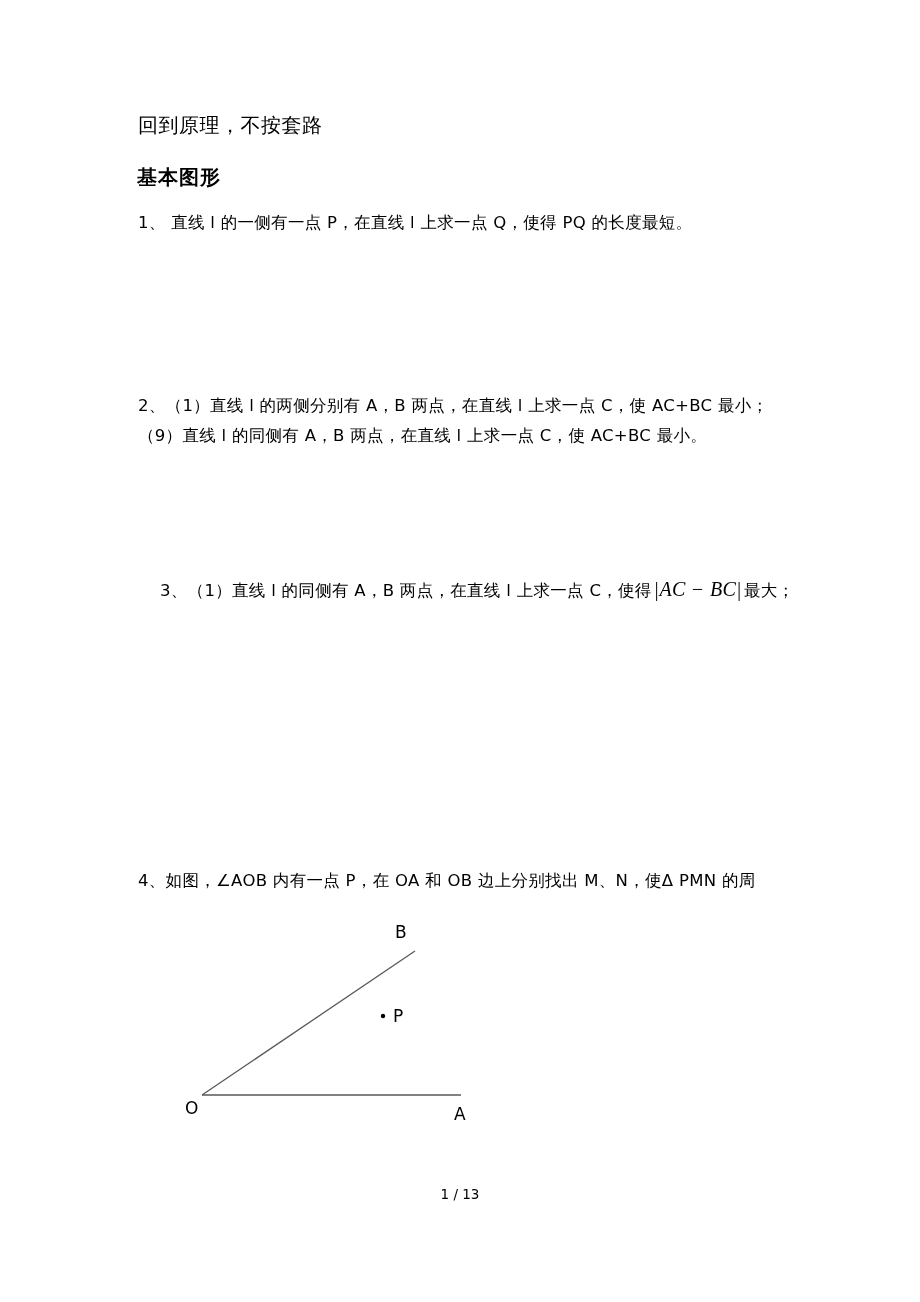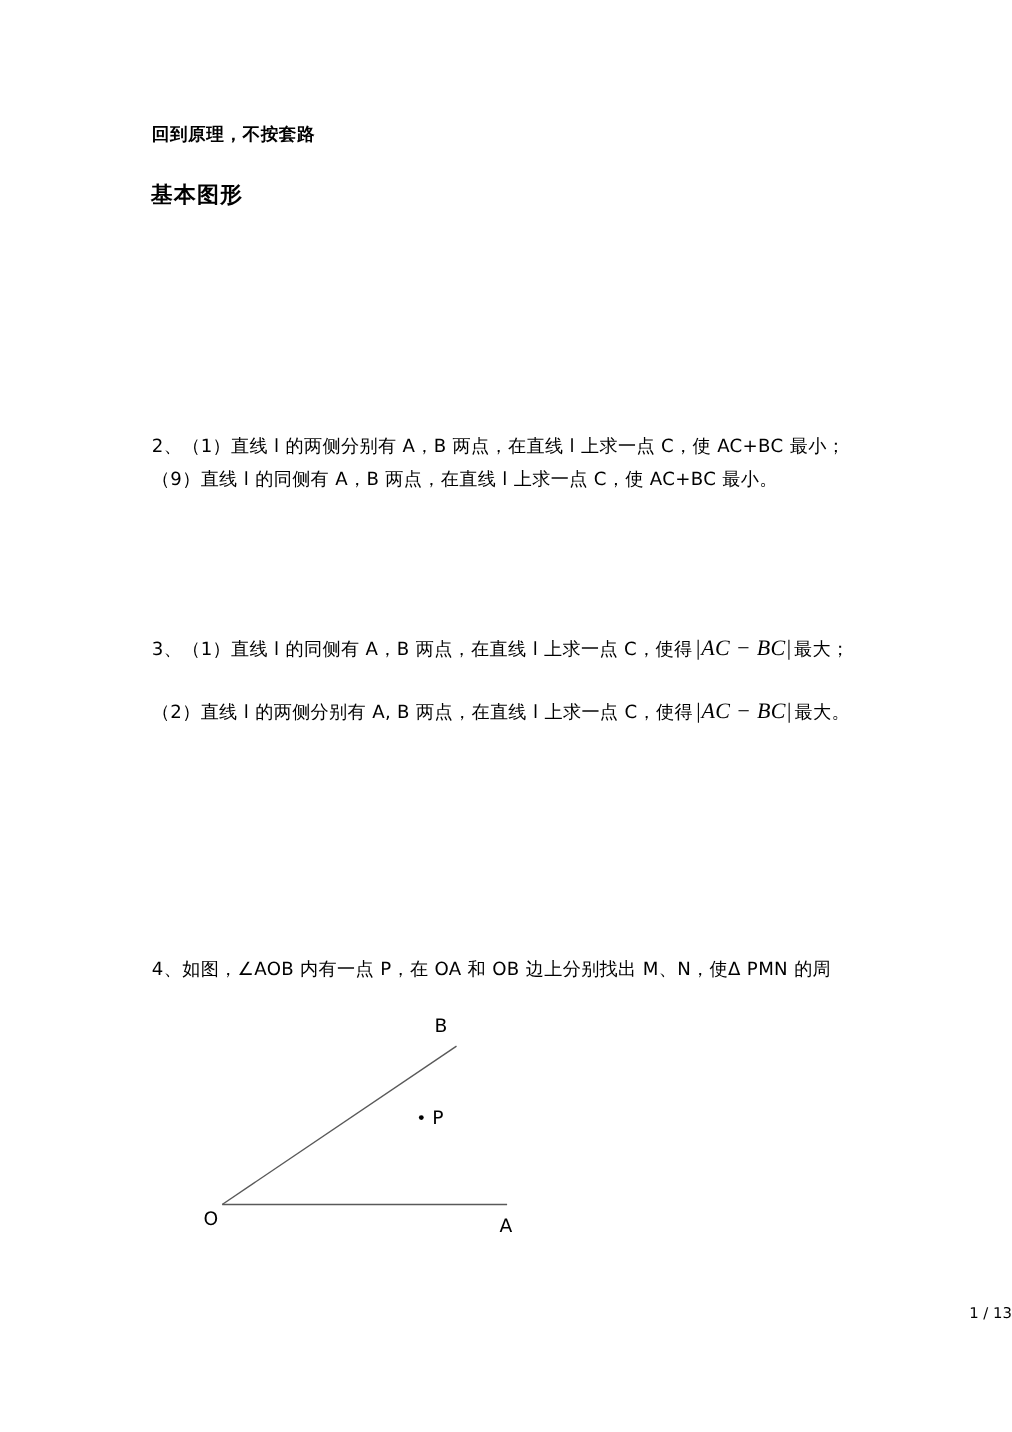--- a/index.html
+++ b/index.html
@@ -12,43 +12,43 @@
     position: relative;
     width: 920px;
     height: 1302px;
     background: #ffffff;
     overflow: hidden;
   }
   .doc-title {
     position: absolute;
     left: 138px;
     top: 112px;
-    font-size: 16px;
-    font-weight: bold;
+    font-size: 20px;
+    font-weight: normal;
     letter-spacing: 0.5px;
   }
   .section-heading {
     position: absolute;
     left: 137px;
     top: 164px;
     font-size: 20px;
     font-weight: bold;
     letter-spacing: 1px;
   }
   .problem {
     position: absolute;
     left: 138px;
     right: 90px;
     font-size: 16.5px;
     line-height: 30px;
     letter-spacing: 0.3px;
   }
   .p1 { top: 208px; }
   .p2 { top: 347px; margin-top: 44px; }
-  .p3-line1 { top: 574px; }
+  .p3-line1 { top: 574px; margin-left: 22px; }
   .p3-line2 { top: 632px; }
   .p4 { top: 852px; margin-top: 14px; }
   .math {
     font-family: "Liberation Serif", serif;
     font-style: italic;
     font-size: 20px;
     margin: 0 2px;
     white-space: nowrap;
   }
   .figure {
@@ -59,46 +59,46 @@
   .figure svg text {
     font-family: "DejaVu Sans", "Liberation Sans", sans-serif;
     font-size: 17px;
     fill: #000000;
   }
   .footer {
     position: absolute;
     left: 0;
     right: 0;
     top: 1186px;
-    text-align: right;
+    text-align: center;
     font-size: 13.5px;
   }
 </style>
 </head>
 <body>
 
 <div class="page">
 
   <div class="doc-title">回到原理，不按套路</div>
 
   <div class="section-heading">基本图形</div>
 
+  <div class="problem p1">
+    <div>1、 直线 l 的一侧有一点 P，在直线 l 上求一点 Q，使得 PQ 的长度最短。</div>
+  </div>
 
   <div class="problem p2">
     <div>2、（1）直线 l 的两侧分别有 A，B 两点，在直线 l 上求一点 C，使 AC+BC 最小；</div>
     <div>（9）直线 l 的同侧有 A，B 两点，在直线 l 上求一点 C，使 AC+BC 最小。</div>
   </div>
 
   <div class="problem p3-line1">
     <span>3、（1）直线 l 的同侧有 A，B 两点，在直线 l 上求一点 C，使得</span><span class="math">|AC − BC|</span><span>最大；</span>
   </div>
 
-  <div class="problem p3-line2">
-    <span>（2）直线 l 的两侧分别有 A, B 两点，在直线 l 上求一点 C，使得</span><span class="math">|AC − BC|</span><span>最大。</span>
-  </div>
 
   <div class="problem p4">
     <div>4、如图，∠AOB 内有一点 P，在 OA 和 OB 边上分别找出 M、N，使Δ PMN 的周</div>
   </div>
 
   <div class="figure">
     <svg width="310" height="215" viewBox="0 0 310 215">
 
       <line x1="20" y1="179" x2="233" y2="35" stroke="#595959" stroke-width="1.3"></line>
 

